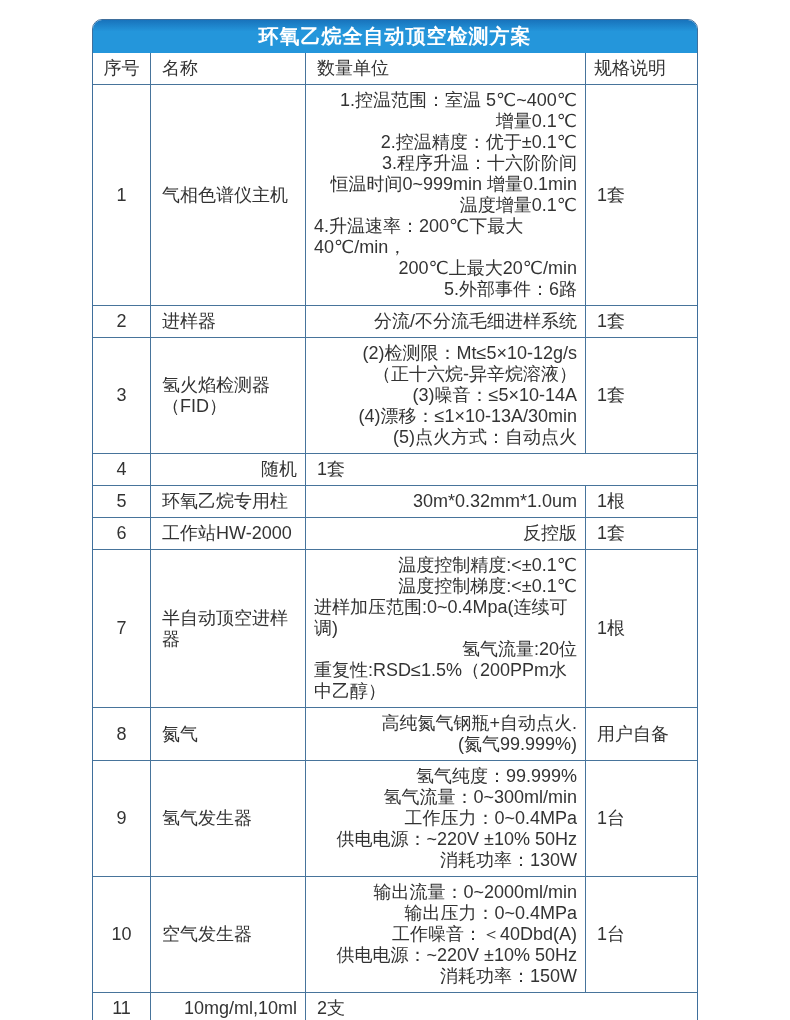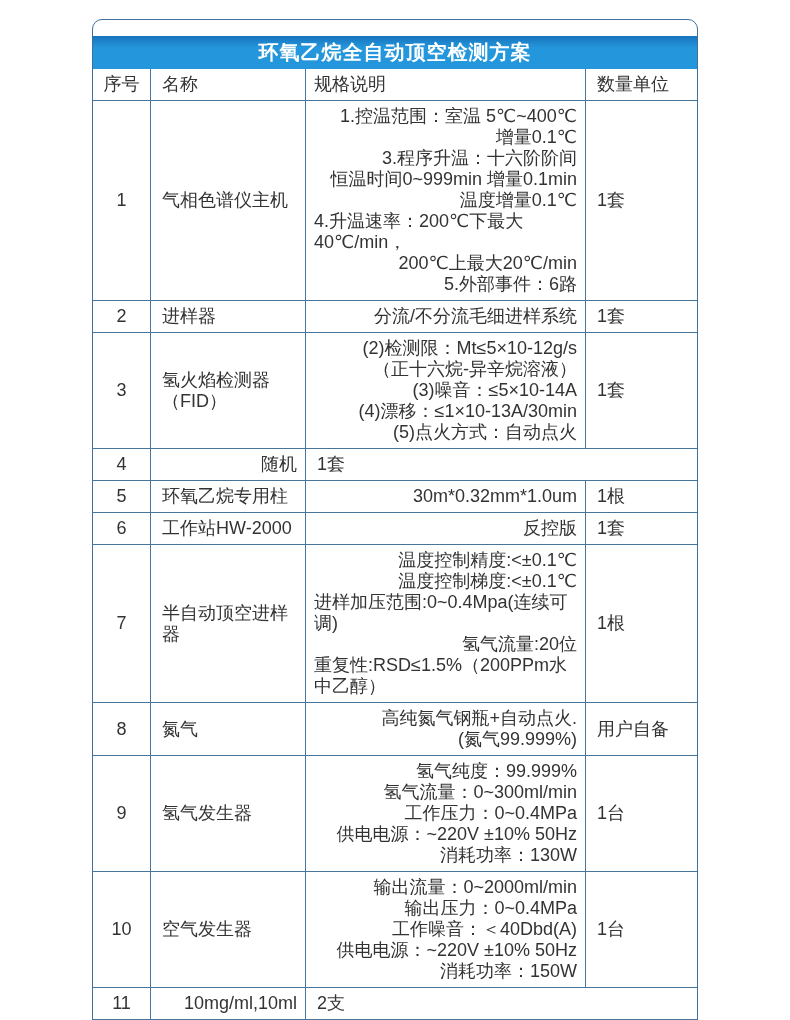--- a/index.html
+++ b/index.html
@@ -23,21 +23,20 @@
   .title-bar {
     height: 33px;
     background: linear-gradient(180deg, #1873bc 0%, #2496db 35%, #2496db 100%);
     color: #ffffff;
     font-size: 20px;
     font-weight: bold;
     letter-spacing: 1px;
     display: flex;
     align-items: center;
     justify-content: center;
-    margin-top: 16px;
   }
   .row {
     display: grid;
     grid-template-columns: 57px 155px 280px 1fr;
     border-top: 1px solid #47749b;
     min-height: 31px;
   }
   .thead .cell { color: #333333; }
   .cell {
     box-sizing: border-box;
@@ -69,31 +68,32 @@
 </style>
 </head>
 <body>
 
 <div class="sheet">
   <div class="title-bar">环氧乙烷全自动顶空检测方案</div>
 
   <div class="row thead" style="border-top:none;">
     <div class="cell no">序号</div>
     <div class="cell name">名称</div>
+    <div class="cell qty">数量单位</div>
     <div class="cell">规格说明</div>
-    <div class="cell qty">数量单位</div>
   </div>
 
   <div>
   <div class="row">
     <div class="cell no">1</div>
     <div class="cell name">气相色谱仪主机</div>
     <div class="cell spec">
           <div class="spec-line">1.控温范围：室温 5℃~400℃</div>
           <div class="spec-line">增量0.1℃</div>
+          <div class="spec-line">2.控温精度：优于±0.1℃</div>
           <div class="spec-line">3.程序升温：十六阶阶间</div>
           <div class="spec-line">恒温时间0~999min 增量0.1min</div>
           <div class="spec-line">温度增量0.1℃</div>
           <div class="spec-line">4.升温速率：200℃下最大40℃/min，</div>
           <div class="spec-line">200℃上最大20℃/min</div>
           <div class="spec-line">5.外部事件：6路</div>
         </div>
     <div class="cell qty">1套</div>
   </div>
 

